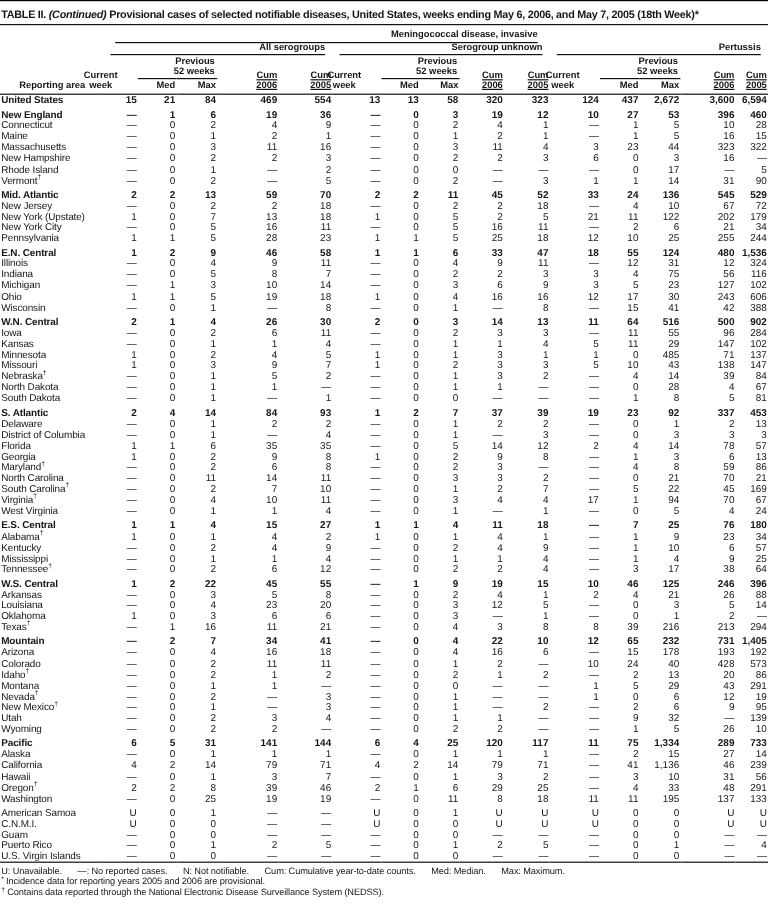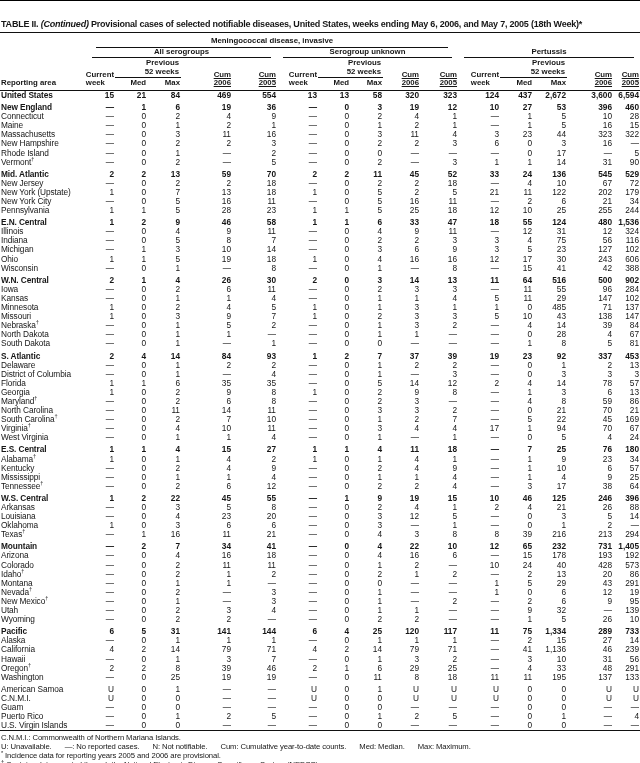--- a/index.html
+++ b/index.html
@@ -1,39 +1,39 @@
 <!DOCTYPE html>
 <html><head>
 <meta charset="utf-8">
 <style>
   html,body{margin:0;padding:0;background:#fff;}
   body{width:640px;height:763px;overflow:hidden;
        font-family:"Liberation Sans","DejaVu Sans",sans-serif;color:#161616;}
-  .page{width:640px;height:613px;box-sizing:border-box;border-top:1px solid #000;padding-top:16px;}
+  .page{width:640px;height:613px;box-sizing:border-box;border-top:1px solid #000;padding-top:4px;}
 
   
   .title{font-weight:bold;font-size:9px;letter-spacing:-0.22px;white-space:nowrap;
          padding:2px 1px 3px 1px;border-bottom:1.5px solid #111;}
   .ti{font-style:italic;}
 
   
   table{table-layout:fixed;border-collapse:collapse;width:640px;border-bottom:1.5px solid #111;}
   col.c0{width:86px}  col.c1{width:29px}  col.c2{width:32px}  col.c3{width:34px}
   col.c4{width:51px}  col.c5{width:45px}  col.c6{width:41px}  col.c7{width:32px}
   col.c8{width:33px}  col.c9{width:37px}  col.c10{width:38px} col.c11{width:42px}
   col.c12{width:33px} col.c13{width:34px} col.c14{width:46px} col.c15{width:27px}
 
   thead th{font-weight:bold;font-size:7.8px;line-height:8.6px;vertical-align:bottom;padding:0;}
   .r1 th{padding-top:4px;}
-  .rule{border-bottom:1px solid #111;margin:0 6px;text-align:center;padding-bottom:1px;white-space:nowrap;}
+  .rule{border-bottom:1px solid #111;margin:0 6px;text-align:right;padding-bottom:1px;white-space:nowrap;}
   .r1 .rule{margin:0 10px;}
-  .area-h{text-align:left;padding:0 0 2px 1px;border-bottom:1.5px solid #111;}
+  .area-h{text-align:center;padding:0 0 2px 1px;border-bottom:1.5px solid #111;}
   .prev-h{border-bottom:1px solid #111;text-align:right;padding:1px 2px 1px 2px;white-space:nowrap;}
   .cw{position:relative;border-bottom:1.5px solid #111;}
-  .cw .anch{position:absolute;right:1px;bottom:2px;white-space:nowrap;text-align:left;}
+  .cw .anch{position:absolute;right:17px;bottom:2px;white-space:nowrap;text-align:center;}
   .cum{text-align:right;padding:0 1px 2px 0;border-bottom:1.5px solid #111;white-space:nowrap;text-decoration:underline;}
   .r4 th{text-align:right;padding:1px 1px 2px 0;border-bottom:1.5px solid #111;}
 
   tbody td{font-size:8.3px;line-height:9.1px;text-align:right;padding:0 1px 0 0;
            white-space:nowrap;overflow:visible;}
   td.area{text-align:left;padding-left:1px;letter-spacing:-0.1px;}
   tr.sec td{padding-top:3px;}
   tr.b td{font-weight:bold;}
   sup{font-size:5.6px;vertical-align:super;line-height:0;}
 
@@ -1323,19 +1323,18 @@
           <td>—</td>
           <td>0</td>
           <td>0</td>
           <td>—</td>
           <td>—</td>
         </tr>
       </tbody>
   </table>
 
   <div class="foot">
-    <div>C.N.M.I.: Commonwealth of Northern Mariana Islands.</div>
     <div><span class="seg">U: Unavailable.</span><span class="seg">—: No reported cases.</span><span class="seg">N: Not notifiable.</span><span class="seg">Cum: Cumulative year-to-date counts.</span><span class="seg">Med: Median.</span><span class="seg">Max: Maximum.</span></div>
     <div><sup class="fm">*</sup><span>Incidence data for reporting years 2005 and 2006 are provisional.</span></div>
     <div><sup class="fm">†</sup><span>Contains data reported through the National Electronic Disease Surveillance System (NEDSS).</span></div>
   </div>
 
 </div>
 
 </body></html>

